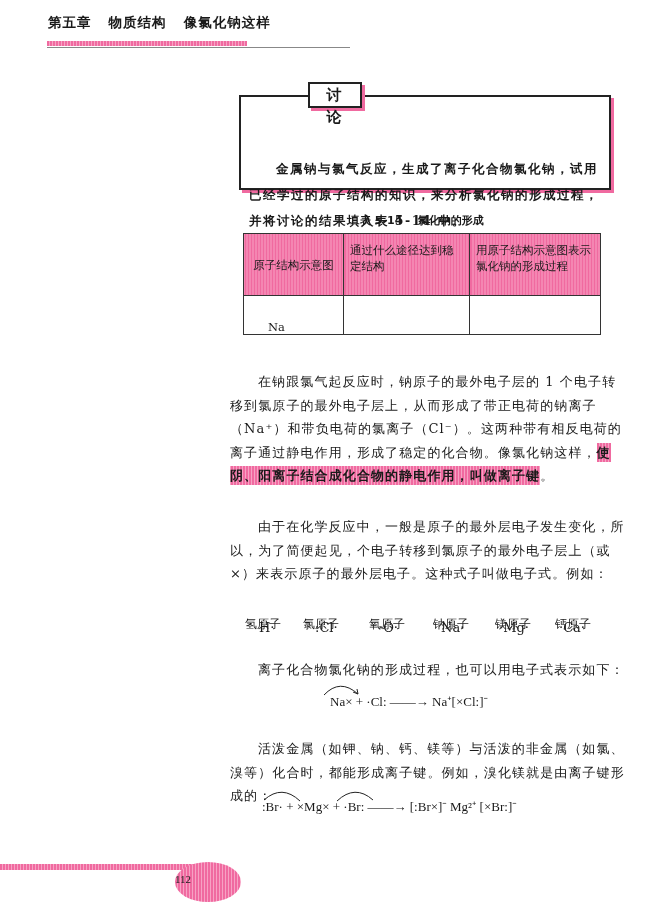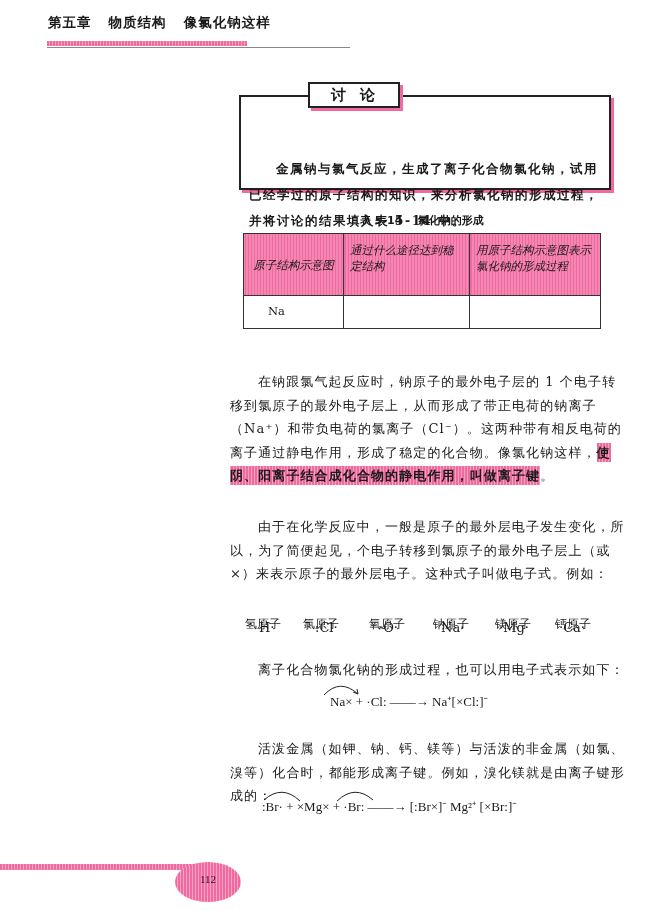--- a/index.html
+++ b/index.html
@@ -15,65 +15,65 @@
       font-family: "DejaVu Sans", sans-serif; letter-spacing: 1px; white-space: pre;
     }
     .hdr-bar { position: absolute; left: 47px; top: 41px; width: 200px; height: 5px; }
     .hdr-line { position: absolute; left: 47px; top: 47px; width: 303px; height: 1px; background: #888; }
 
     .disc-box {
       position: absolute; left: 239px; top: 95px; width: 372px; height: 95px;
       border: 2px solid #222; box-shadow: 3px 3px 0 #f06aa0;
     }
     .disc-label {
-      position: absolute; left: 308px; top: 82px; width: 92px; height: 26px; background: #fff;
+      position: absolute; left: 308px; top: 82px; width: 54px; height: 26px; background: #fff;
       border: 2px solid #222; box-shadow: 3px 3px 0 #f06aa0;
       font-family: "DejaVu Sans", sans-serif; font-weight: bold; font-size: 15px;
       text-align: center; line-height: 22px; letter-spacing: 14px; padding-left: 12px;
     }
     .disc-text {
       position: absolute; left: 249px; top: 116px; width: 358px; font-size: 12.5px;
       line-height: 26px; letter-spacing: 1.5px; text-indent: 27px; font-weight: bold; margin-top: 40px;
     }
 
     .tbl-caption {
       position: absolute; left: 360px; top: 213px; font-size: 11px; font-weight: bold;
       font-family: "DejaVu Sans", sans-serif; white-space: pre;
     }
     table.form-table {
       position: absolute; left: 243px; top: 233px; width: 358px; border-collapse: collapse;
       font-size: 11.5px;
     }
     table.form-table td, table.form-table th { border: 1px solid #333; vertical-align: top; }
     table.form-table th {
-      height: 62px; font-weight: normal; text-align: left; padding: 8px 6px; line-height: 16px; font-style: italic;
+      height: 62px; font-weight: normal; text-align: left; padding: 8px 6px; line-height: 16px;
     }
     table.form-table th.c1 { vertical-align: middle; text-align: center; width: 100px; }
     table.form-table th.c2 { width: 126px; }
     table.form-table td { height: 37px; padding: 10px 0 0 24px; }
-    table.form-table tr.r1 td { height: 33px; padding-top: 8px; }
+    table.form-table tr.r1 td { height: 33px; padding-top: 24px; }
 
     .para { position: absolute; left: 230px; width: 395px; font-size: 13px; letter-spacing: 1.1px; line-height: 23.5px; }
     .indent { text-indent: 28px; }
     .hl { background: repeating-linear-gradient(90deg, #f06aa0 0px, #f06aa0 2px, #f7a2c4 2px, #f7a2c4 3px); font-weight: bold; font-family: "DejaVu Sans", sans-serif; padding: 2px 0; }
 
     .atoms { position: absolute; left: 243px; top: 592px; width: 370px; font-size: 12px; }
     .atom { position: absolute; text-align: center; white-space: pre; }
     .atom-sym { font-size: 13px; }
     .atom-name { position: absolute; top: 24px; font-size: 12px; white-space: nowrap; }
 
     .eq { position: absolute; font-size: 13px; white-space: pre; font-family: "Liberation Serif", serif; }
     .eq-arc { position: absolute; }
 
     .foot-bar { position: absolute; left: 0; top: 864px; width: 220px; height: 6px; }
     .page-oval {
       position: absolute; left: 175px; top: 862px; width: 66px; height: 40px; border-radius: 50%;
     }
     .page-num {
-      position: absolute; left: 175px; top: 873px; width: 66px; text-align: center; font-size: 11px;
+      position: absolute; left: 175px; top: 873px; width: 66px; text-align: left; font-size: 11px;
       font-family: "Liberation Serif", serif;
     }
   </style>
 </head>
 <body>
 
 <div>
   <div class="hdr-title"><span>第五章</span>   <span>物质结构</span>   <span>像氯化钠这样</span></div>
   <div class="hdr-bar stripe"></div>
   <div class="hdr-line"></div>

